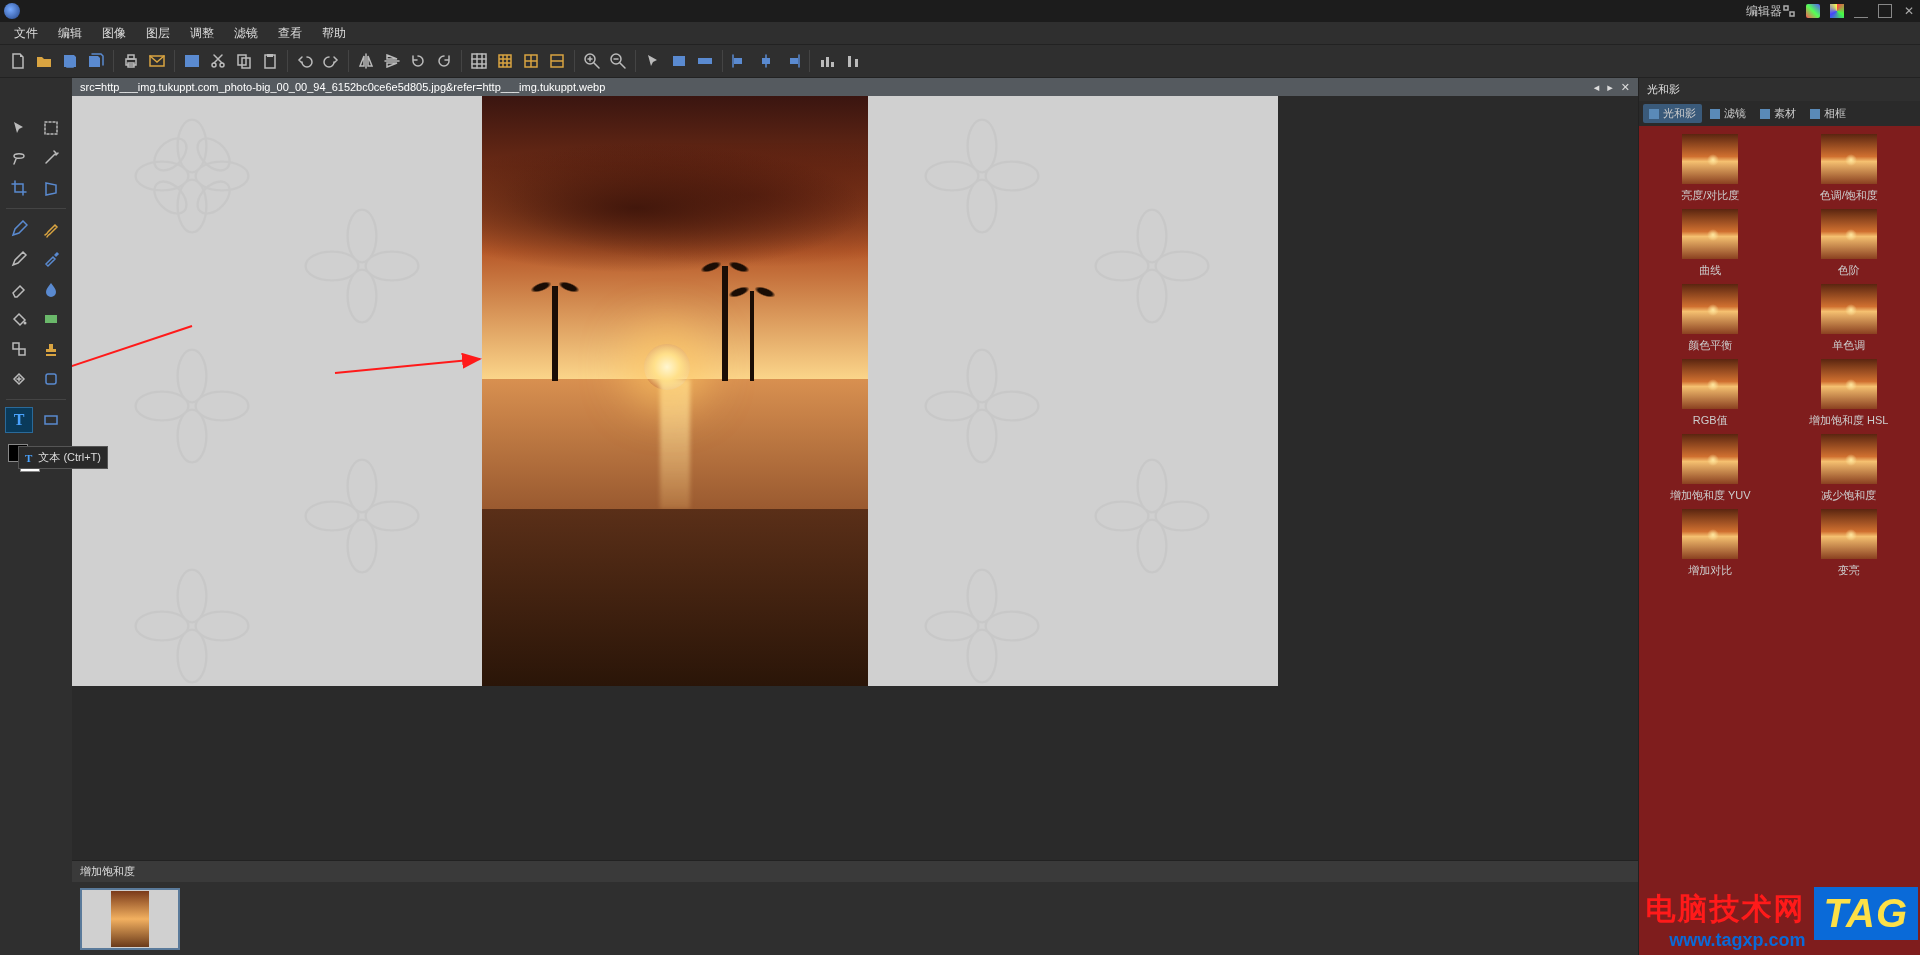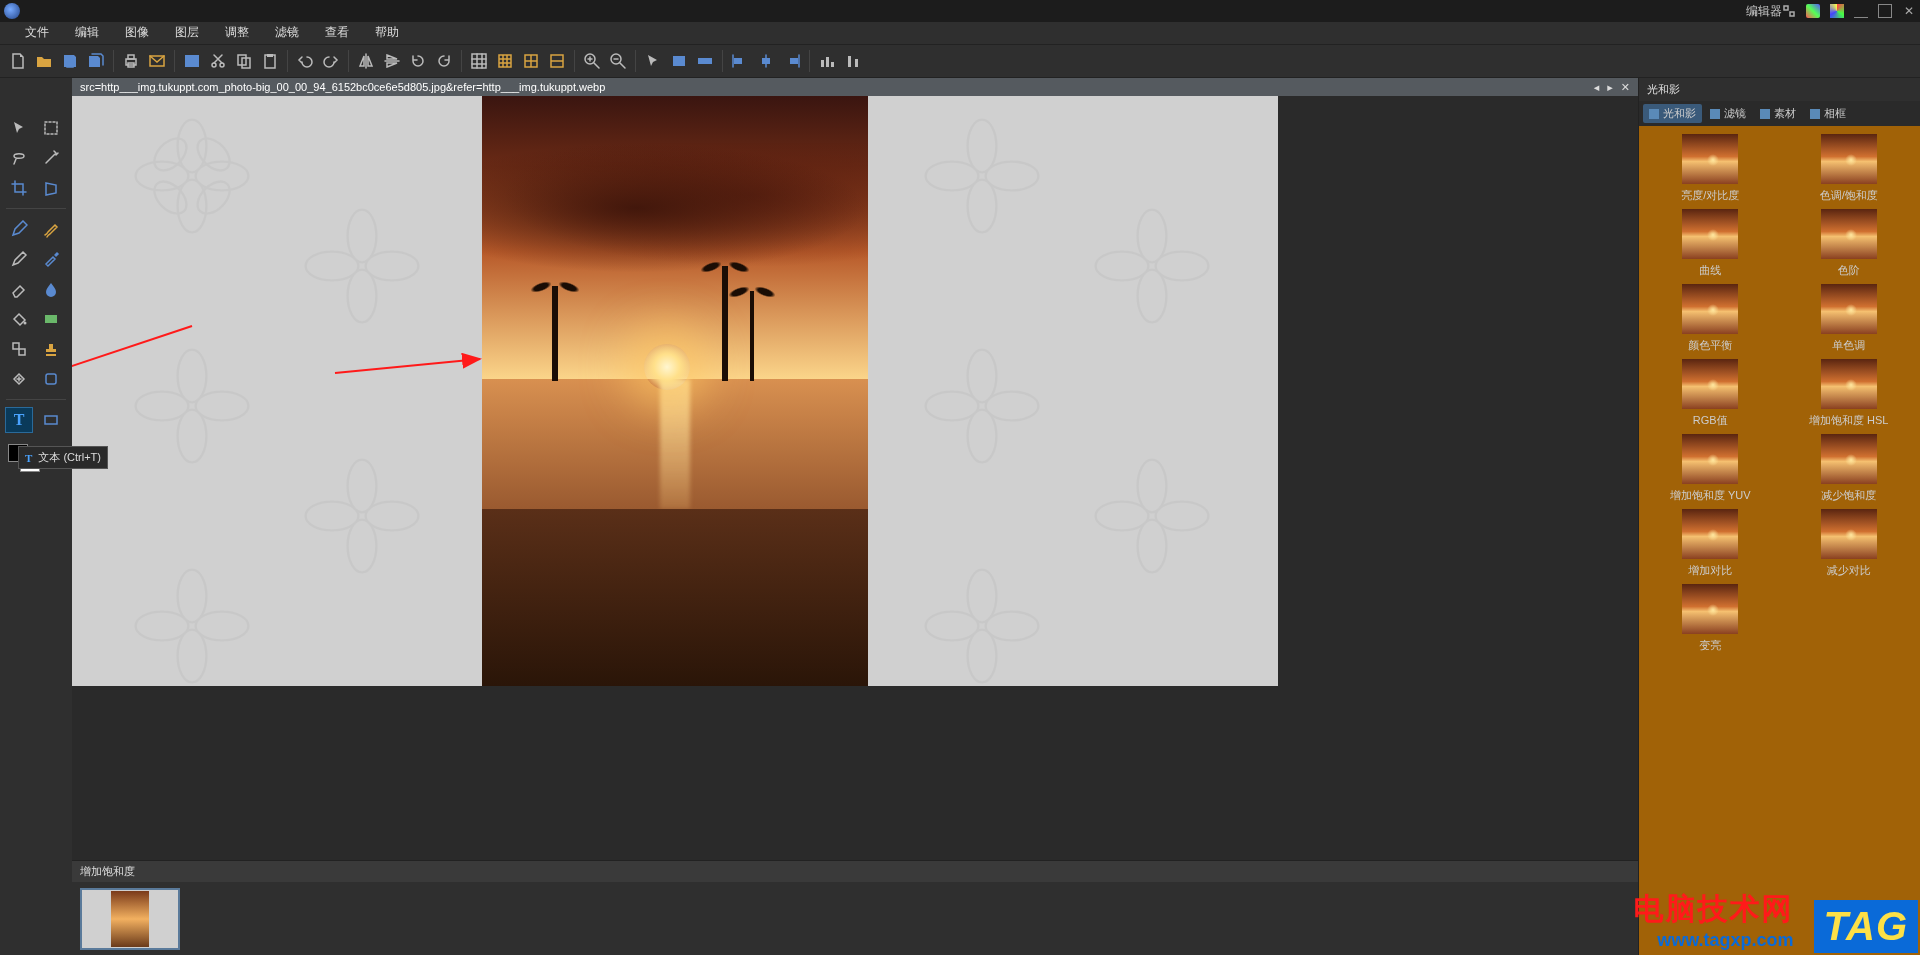--- a/index.html
+++ b/index.html
@@ -6,21 +6,21 @@
 body { background: #2a2a2a; color: #c0c0c0; font-size: 12px; overflow: hidden; width: 1920px; height: 955px; }
 
 .titlebar { height: 22px; background: #1c1c1c; display: flex; align-items: center; padding: 0 4px; }
 .titlebar .app-icon { width: 16px; height: 16px; background: radial-gradient(circle at 40% 40%, #7af, #248); border-radius: 50%; margin-right: 8px; }
 .titlebar .title { flex: 1; text-align: right; font-size: 12px; color: #ccc; }
 .titlebar .win-icons { display: flex; gap: 10px; align-items: center; }
 .titlebar .win-icons span { width: 14px; height: 14px; display: inline-flex; align-items: center; justify-content: center; color: #aaa; cursor: default; }
 .titlebar .ico-sq { border: 1px solid #888; width: 10px; height: 10px; }
 .titlebar .ico-dash { border-bottom: 1px solid #888; width: 10px; height: 1px; }
 
-.menubar { height: 22px; background: #2f2f2f; display: flex; padding: 0 17px; gap: 10px; }
+.menubar { height: 22px; background: #2f2f2f; display: flex; align-items: center; padding: 0 6px; gap: 4px; }
 .menubar .menu-item { padding: 2px 8px; color: #ddd; font-size: 12px; }
 
 .toolbar { height: 34px; background: #2f2f2f; border-top: 1px solid #222; border-bottom: 1px solid #222; display: flex; align-items: center; padding: 0 6px; gap: 2px; }
 .toolbar .tbtn { width: 24px; height: 24px; display: flex; align-items: center; justify-content: center; color: #bbb; }
 .toolbar .sep { width: 1px; height: 22px; background: #444; margin: 0 3px; }
 
 .body-row { display: flex; height: calc(100% - 22px - 22px - 34px); }
 
 .toolbox { width: 72px; background: #2f2f2f; padding: 38px 6px 6px 6px; display: flex; flex-direction: column; gap: 6px; position: relative; }
 .toolbox .row { display: flex; gap: 6px; }
@@ -55,33 +55,33 @@
 .photo .palm::before { left: -24px; transform: rotate(-20deg); }
 .photo .palm::after { right: -24px; transform: rotate(20deg); }
 .annotation-arrow { position: absolute; pointer-events: none; }
 
 .layers-panel { height: 95px; background: #2f2f2f; border-top: 1px solid #222; }
 .layers-panel .hdr { background: #3a3a3a; padding: 3px 8px; font-size: 11px; color: #ddd; }
 .layers-panel .thumbs { padding: 6px 8px; display: flex; gap: 8px; }
 .layers-panel .thumb { width: 100px; height: 62px; border: 2px solid #5a7a9a; background: #d0d0d0; display: flex; align-items: center; justify-content: center; overflow: hidden; }
 .layers-panel .thumb .mini { width: 38px; height: 56px; background: linear-gradient(#7a3a1a 0%, #f2b060 50%, #6a3a1a 100%); }
 
-.right-panel { width: 282px; background: #a16207; border-left: 1px solid #222; display: flex; flex-direction: column; }
+.right-panel { width: 282px; background: #7f1d1d; border-left: 1px solid #222; display: flex; flex-direction: column; }
 .right-panel .phdr { padding: 4px 8px; font-size: 11px; color: #ddd; background: #2f2f2f; }
 .right-panel .ptabs { display: flex; background: #2a2a2a; padding: 3px 4px; gap: 2px; font-size: 11px; }
 .right-panel .ptab { padding: 2px 6px; color: #ccc; display: flex; align-items: center; gap: 4px; }
 .right-panel .ptab.active { background: #3a5a7a; border-radius: 2px; }
 .right-panel .ptab .sq { width: 10px; height: 10px; background: #5a8ab8; }
 .right-panel .grid { flex: 1; overflow-y: auto; padding: 8px 4px; display: grid; grid-template-columns: 1fr 1fr; gap: 6px 4px; align-content: start; }
 .right-panel .fx { display: flex; flex-direction: column; align-items: center; gap: 4px; }
 .right-panel .fx .thmb { width: 56px; height: 50px; background: linear-gradient(#5a2510 0%, #d07030 45%, #f5c070 55%, #8a4020 100%); position: relative; }
 .right-panel .fx .thmb::after { content: ""; position: absolute; left: 44%; top: 40%; width: 12px; height: 12px; background: radial-gradient(circle, #ffe8a0, transparent 70%); border-radius: 50%; }
 .right-panel .fx .lbl { font-size: 11px; color: #ccc; text-align: center; }
 
-.watermark { position: absolute; right: 2px; bottom: 2px; display: flex; align-items: flex-end; gap: 16px; z-index: 100; }
+.watermark { position: absolute; right: 2px; bottom: 2px; display: flex; align-items: flex-start; gap: 4px; z-index: 100; }
 .watermark .txtbox { background: transparent; padding: 2px 4px; text-align: right; }
 .watermark .txtbox .l1 { color: #ff1a1a; font-size: 30px; font-weight: bold; letter-spacing: 2px; }
 .watermark .txtbox .l2 { color: #0a6ad8; font-size: 18px; font-weight: bold; }
 .watermark .tag { background: #0a6ad8; color: #fde047; font-size: 40px; font-weight: 900; padding: 4px 10px; font-style: italic; letter-spacing: 1px; }
 
 svg.ico path, svg.ico rect, svg.ico circle, svg.ico line, svg.ico polyline, svg.ico polygon { stroke: currentColor; stroke-width: 1.5; fill: none; stroke-linecap: round; }
 svg.ico .fill { fill: currentColor; stroke: none; }
 </style>
 </head>
 <body>
@@ -637,24 +637,20 @@
       <div class="fx">
           <div class="thmb"></div>
           <div class="lbl">减少饱和度</div>
         </div>
       <div class="fx">
           <div class="thmb"></div>
           <div class="lbl">增加对比</div>
         </div>
       <div class="fx">
           <div class="thmb"></div>
-          <div class="lbl">减少对比</div>
-        </div>
-      <div class="fx">
-          <div class="thmb"></div>
           <div class="lbl">变亮</div>
         </div>
     </div>
   </div>
 </div>
 
 <div class="watermark">
   <div class="txtbox">
     <div class="l1">电脑技术网</div>
     <div class="l2">www.tagxp.com</div>

